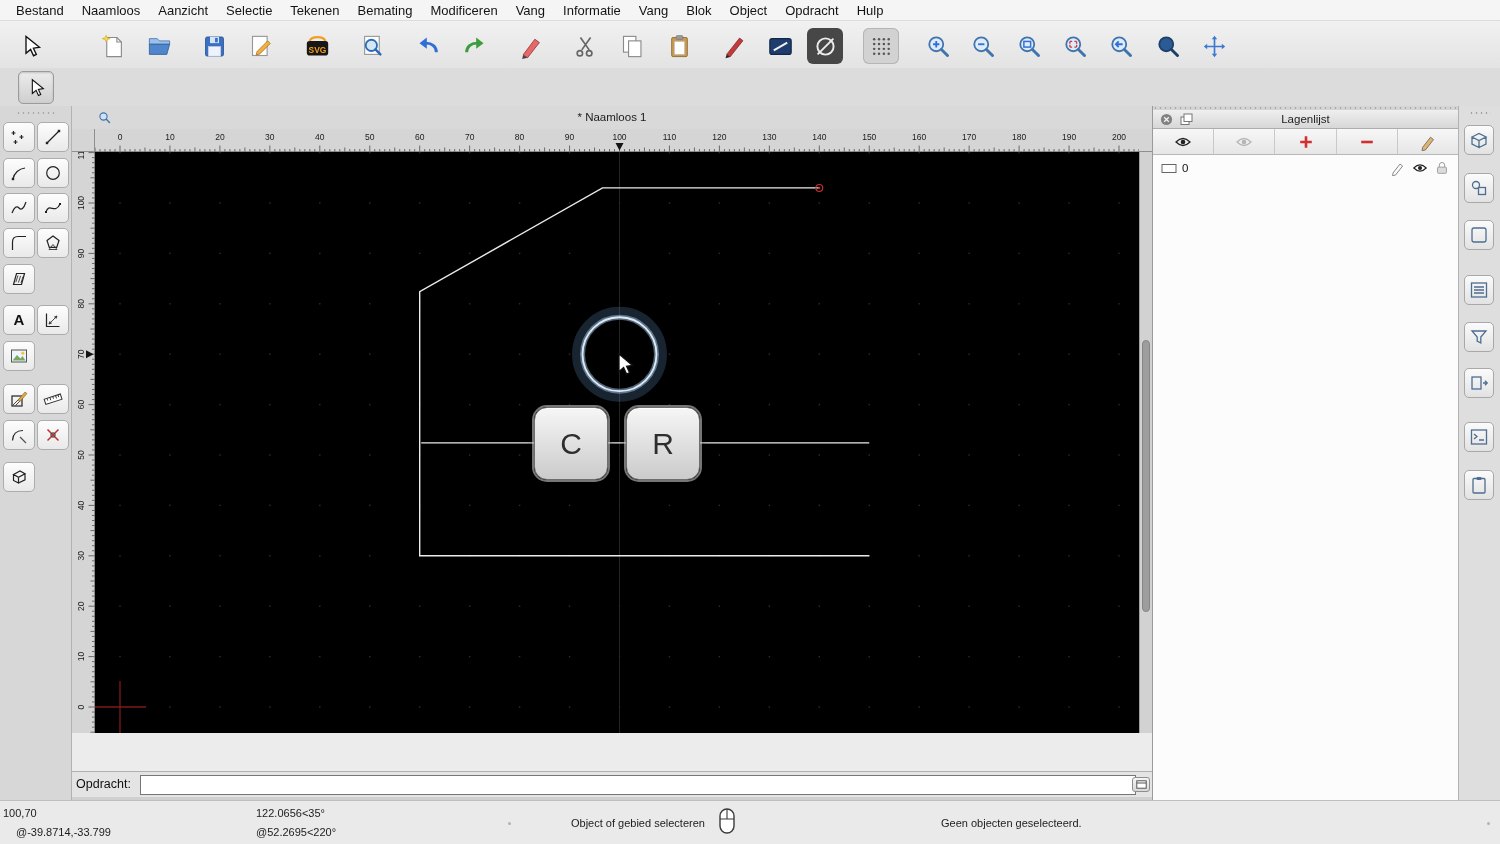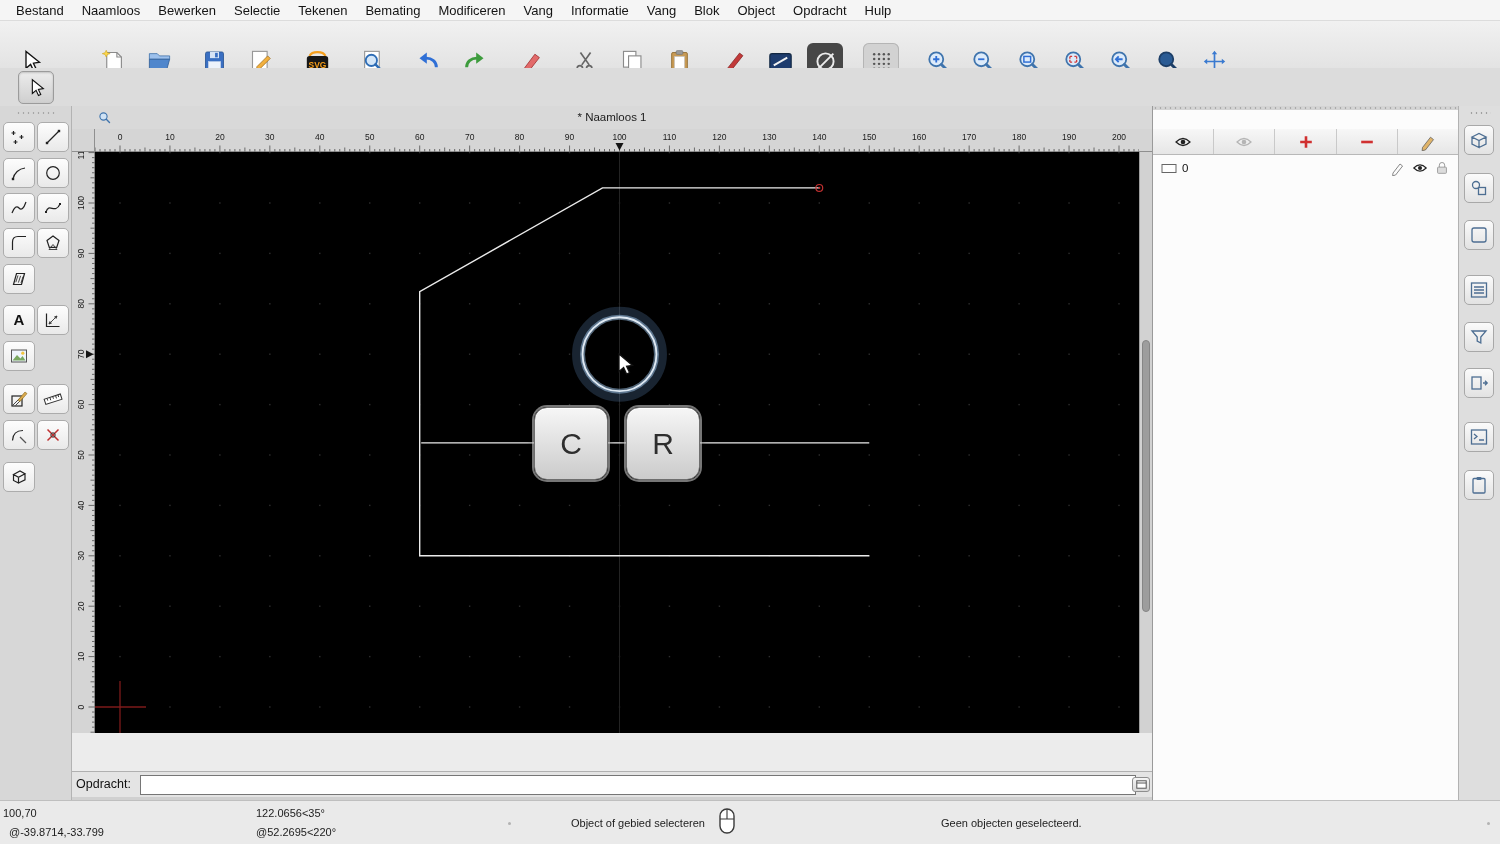--- a/index.html
+++ b/index.html
@@ -7,21 +7,21 @@
        font-family:"Liberation Sans",sans-serif;color:#1c1c1c;}
 
   
   #menubar{position:absolute;left:0;top:0;width:1500px;height:21px;background:#f5f5f5;
            border-bottom:1px solid #dcdcdc;display:flex;align-items:center;padding-left:7px;box-sizing:border-box;}
   .menu-item{font-size:13px;padding:0 9px;color:#141414;white-space:nowrap;}
 
   
   #toolbar{position:absolute;left:0;top:21px;width:1500px;height:47px;background:linear-gradient(#f1f1f1,#e3e3e3);
            border-bottom:1px solid #bdbdbd;}
-  .tbtn{position:absolute;top:22px;width:36px;height:36px;border-radius:6px;display:flex;align-items:center;justify-content:center;text-align:center;}
+  .tbtn{position:absolute;top:7px;width:36px;height:36px;border-radius:6px;display:flex;align-items:center;justify-content:center;text-align:center;}
   .tbtn svg{width:27px;height:27px;display:block;}
   .tbtn.dark{background:#474747;}
   .tbtn.lit{background:#d2d2d2;box-shadow:inset 0 0 0 1px #b5b5b5;}
 
   
   #subtoolbar{position:absolute;left:0;top:68px;width:1500px;height:38px;background:#dcdcdc;border-bottom:1px solid #ababab;}
   #current-tool{position:absolute;left:18px;top:3px;width:34px;height:31px;border:1px solid #9b9b9b;border-radius:5px;
                 background:linear-gradient(#ececec,#cfcfcf);box-shadow:inset 0 1px 2px rgba(0,0,0,.18);
                 display:flex;align-items:center;justify-content:center;}
   #current-tool svg{width:22px;height:22px;}
@@ -109,21 +109,21 @@
   .sep-dot{position:absolute;width:3px;height:3px;border-radius:50%;background:#b3b3b3;}
 </style>
 </head>
 <body>
 
 <div id="app">
 
   <div id="menubar">
     <span class="menu-item">Bestand</span>
     <span class="menu-item">Naamloos</span>
-    <span class="menu-item">Bewerken</span>
+    <span class="menu-item">Aanzicht</span>
     <span class="menu-item">Selectie</span>
     <span class="menu-item">Tekenen</span>
     <span class="menu-item">Bemating</span>
     <span class="menu-item">Modificeren</span>
     <span class="menu-item">Vang</span>
     <span class="menu-item">Informatie</span>
     <span class="menu-item">Vang</span>
     <span class="menu-item">Blok</span>
     <span class="menu-item">Object</span>
     <span class="menu-item">Opdracht</span>
@@ -1094,20 +1094,31 @@
           <rect x="0.8" y="0.8" width="9.4" height="7.4" fill="#fff" stroke="#555" stroke-width="1"></rect>
           <path d="M0.8 3h9.4" stroke="#555" stroke-width="1"></path>
         </svg>
     </div>
   </div>
   <div id="bottom-strip"></div>
   <div id="left-filler"></div>
 
   <div id="layer-panel">
     <div class="topgrip"></div>
+    <div id="lp-header">
+      <svg class="lp-hbtn" style="left:7px" viewBox="0 0 13 13">
+          <circle cx="6.5" cy="6.5" r="5.6" fill="#828282"></circle>
+          <path d="M4.2 4.2l4.6 4.6M8.8 4.2L4.2 8.8" stroke="#f2f2f2" stroke-width="1.3"></path>
+        </svg>
+      <svg class="lp-hbtn" style="left:27px" viewBox="0 0 13 13">
+          <rect x="1" y="4" width="8" height="7.5" fill="#fff" stroke="#777" stroke-width="1"></rect>
+          <rect x="4" y="1" width="8" height="7.5" fill="#fff" stroke="#777" stroke-width="1"></rect>
+        </svg>
+      <span>Lagenlijst</span>
+    </div>
     <div id="lp-toolbar">
       <div class="lp-tbtn">
         <svg viewBox="0 0 18 18">
             <path d="M2 9q7-7 14 0q-7 7-14 0z" fill="none" stroke="#222" stroke-width="1.2"></path>
             <circle cx="9" cy="9" r="2.3" fill="#222"></circle>
           </svg>
         </div>
       <div class="lp-tbtn">
         <svg viewBox="0 0 18 18">
             <path d="M2 9q7-7 14 0q-7 7-14 0z" fill="none" stroke="#b5b5b5" stroke-width="1.2"></path>
@@ -1193,21 +1204,21 @@
     <div class="dockbtn" style="top:364px">
       <svg viewBox="0 0 22 22">
           <rect class="dline" x="5" y="4.5" width="12" height="14.5" rx="1"></rect>
           <rect x="8.5" y="3" width="5" height="3" rx="1" fill="#4d6e92"></rect>
         </svg>
       </div>
   </div>
 
   <div id="statusbar">
     <span style="left:3px;top:6px">100,70</span>
-    <span style="left:9px;top:25px">@-39.8714,-33.799</span>
+    <span style="left:16px;top:25px">@-39.8714,-33.799</span>
     <span style="left:256px;top:6px">122.0656&lt;35°</span>
     <span style="left:256px;top:25px">@52.2695&lt;220°</span>
     <div class="sep-dot" style="left:508px;top:21px"></div>
     <span style="left:571px;top:16px">Object of gebied selecteren</span>
     <svg style="position:absolute;left:716px;top:5px" width="22" height="30" viewBox="0 0 22 30">
       <rect x="4" y="3" width="14" height="24" rx="7" fill="#fff" stroke="#3a3a3a" stroke-width="1.4"></rect>
       <path d="M11 3v10M4 13h14" stroke="#3a3a3a" stroke-width="1.1" fill="none"></path>
     </svg>
     <span style="left:941px;top:16px">Geen objecten geselecteerd.</span>
     <div class="sep-dot" style="left:1487px;top:21px"></div>

